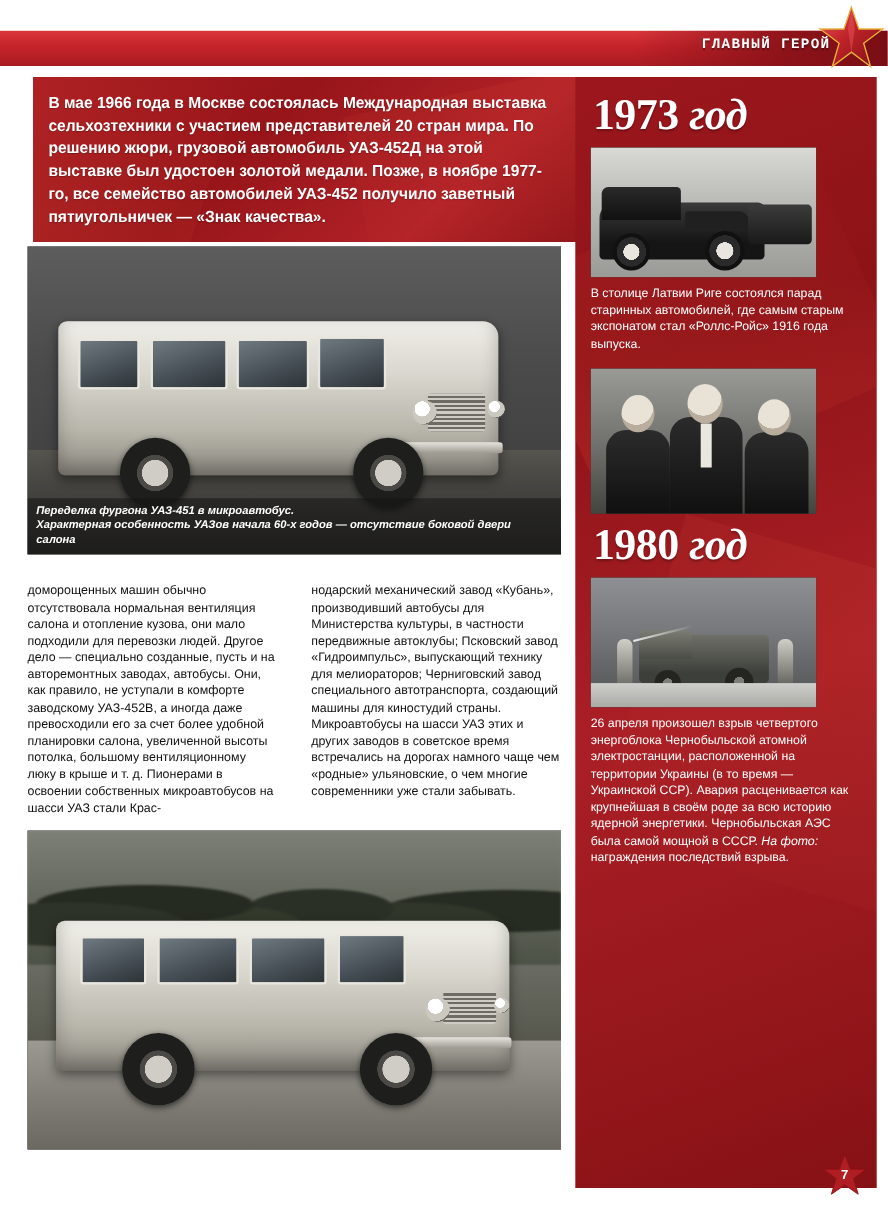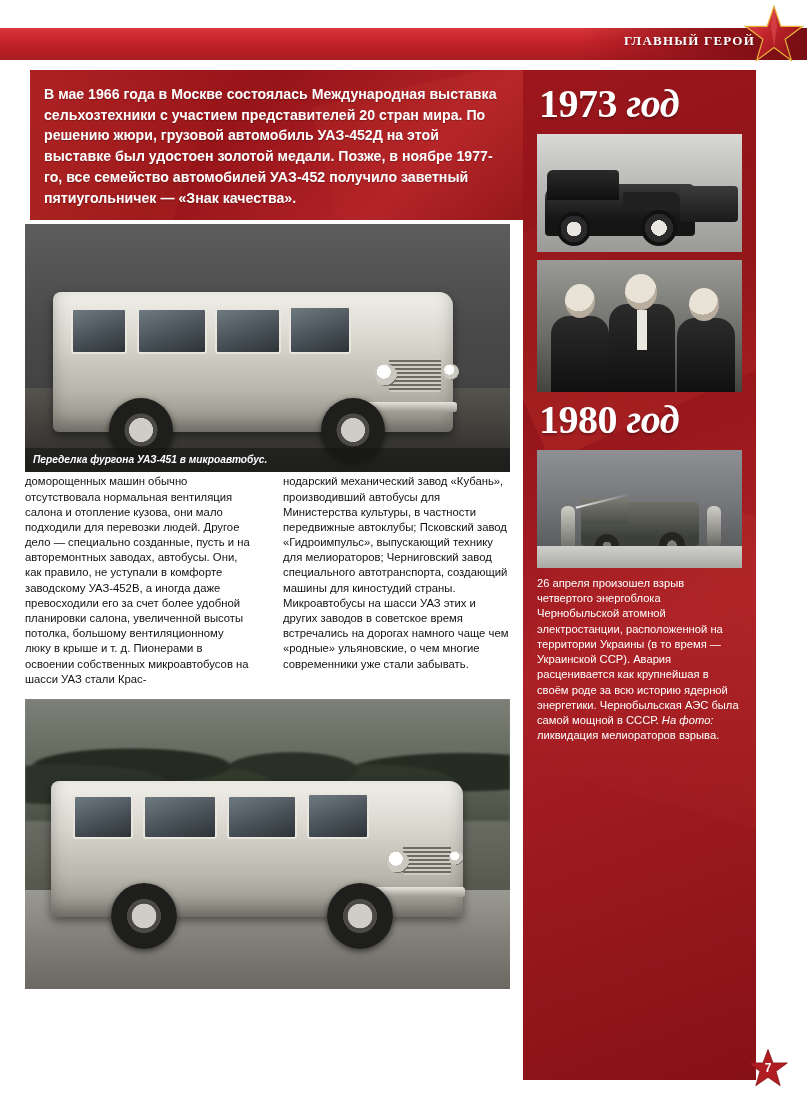--- a/index.html
+++ b/index.html
@@ -15,21 +15,21 @@
   .header-band {
     position: absolute; left: 0; top: 28px; width: 807px; height: 32px;
     background: linear-gradient(180deg, #d9373b 0%, #c5232a 45%, #a81c22 100%);
   }
   .header-band .dark-end {
     position: absolute; right: 0; top: 0; width: 230px; height: 100%;
     background: linear-gradient(90deg, rgba(150,20,26,0) 0%, rgba(138,18,24,.95) 60%, rgba(120,14,20,1) 100%);
   }
   .header-title {
     position: absolute; right: 52px; top: 33px;
-    font-family: Liberation Serif, serif;
+    font-family: Liberation Mono, monospace;
     font-size: 13px; font-weight: bold; letter-spacing: 1.2px;
     color: #ffffff; text-transform: uppercase;
     text-shadow: 0 1px 1px rgba(0,0,0,.35);
     z-index: 6;
   }
   .header-star {
     position: absolute; right: 2px; top: 4px; width: 62px; height: 62px; z-index: 7;
   }
 
   
@@ -58,21 +58,21 @@
     font-family: "Liberation Sans Narrow", "Liberation Sans", sans-serif;
     transform: scaleX(0.97); transform-origin: left center;
     text-shadow: 0 1px 1px rgba(0,0,0,.25);
   }
 
   
   .photo {
     position: relative; width: 485px; overflow: hidden;
     background: #2b2b2b;
   }
-  .photo-1 { height: 248px; margin-top: 4px; }
+  .photo-1 { height: 280px; margin-top: 4px; }
   .photo-2 { height: 290px; margin-top: 12px; }
 
   .ph-sky { position:absolute; inset:0; }
   .p1-sky { background: linear-gradient(180deg,#5d5d5d 0%, #4a4a4a 40%, #3a3a3a 100%); }
   .p2-sky { background: linear-gradient(180deg,#8e9088 0%, #6f7269 35%, #545449 70%, #3f4038 100%); }
 
   .trees {
     position:absolute; left:0; right:0; top:0; height:42%;
     background:
       radial-gradient(ellipse at 8% 70%, #2e3329 0 16%, transparent 17%),
@@ -122,32 +122,32 @@
     position:absolute; left:0; right:0; bottom:0;
     background: rgba(20,20,20,.55);
     color:#ffffff; font-size:10.2px; line-height:1.32;
     font-style: italic; font-weight: bold;
     padding: 5px 8px 6px 8px;
     font-family: "Liberation Sans", sans-serif;
   }
 
   
   .body-cols {
-    margin-top: 2px; width: 485px;
+    margin-top: 26px; width: 485px;
     display: flex; gap: 31px;
   }
   .col { width: 232px; }
   .col p {
     font-size: 11.3px; line-height: 1.345; color: #111111;
     text-align: left; font-family: "Liberation Sans", sans-serif;
   }
 
   
   .sidebar {
-    position: absolute; left: 523px; top: 70px; width: 233px; height: 1010px;
+    position: absolute; left: 523px; top: 70px; width: 274px; height: 1010px;
     background: linear-gradient(160deg,#9c171d 0%, #8d1317 25%, #aa1f25 55%, #861115 100%);
     overflow: hidden;
   }
   .sb-deco-a {
     position:absolute; left:-30px; top:120px; width:300px; height:220px;
     background: linear-gradient(40deg, rgba(205,55,45,.30), rgba(150,20,25,0));
     transform: rotate(-24deg);
   }
   .sb-deco-b {
     position:absolute; right:-60px; top:430px; width:280px; height:300px;
@@ -253,20 +253,21 @@
         <div class="grille" style="left:336px; top:86px; width:52px; height:34px;"></div>
         <div class="lamp" style="left:322px; top:92px; width:22px; height:22px;"></div>
         <div class="lamp" style="left:390px; top:92px; width:16px; height:16px;"></div>
         <div class="bumper" style="left:308px; top:130px; width:96px; height:10px;"></div>
         <div class="wheel" style="left:56px; top:126px; width:64px; height:64px;"></div>
         <div class="wheel" style="left:268px; top:126px; width:64px; height:64px;"></div>
       </div>
 
       <div class="caption-bar">
         <div>Переделка фургона УАЗ-451 в микроавтобус.</div>
+        <div>Характерная особенность УАЗов начала 60-х годов — отсутствие боковой двери салона</div>
       </div>
     </div>
 
     <div class="body-cols">
       <div class="col">
         <p>доморощенных машин обычно отсутствовала нормальная вентиляция салона и отопление кузова, они мало подходили для перевозки людей. Другое дело — специально созданные, пусть и на авторемонтных заводах, автобусы. Они, как правило, не уступали в комфорте заводскому УАЗ-452В, а иногда даже превосходили его за счет более удобной планировки салона, увеличенной высоты потолка, большому вентиляционному люку в крыше и т. д. Пионерами в освоении собственных микроавтобусов на шасси УАЗ стали Крас-</p>
       </div>
       <div class="col">
         <p>нодарский механический завод «Кубань», производивший автобусы для Министерства культуры, в частности передвижные автоклубы; Псковский завод «Гидроимпульс», выпускающий технику для мелиораторов; Черниговский завод специального автотранспорта, создающий машины для киностудий страны. Микроавтобусы на шасси УАЗ этих и других заводов в советское время встречались на дорогах намного чаще чем «родные» ульяновские, о чем многие современники уже стали забывать.</p>
       </div>
@@ -307,20 +308,21 @@
         </div>
         <div class="sb-photo">
           <div class="rr-scene"></div>
           <div class="rr-car"></div>
           <div class="rr-cab"></div>
           <div class="rr-hood"></div>
           <div class="rr-w" style="left:20px; bottom:6px; width:34px; height:34px;"></div>
           <div class="rr-w" style="left:104px; bottom:6px; width:36px; height:36px;"></div>
           <div style="position:absolute; right:4px; bottom:30px; width:58px; height:36px; background:linear-gradient(180deg,#3b3b3b,#1a1a1a); border-radius:4px;"></div>
         </div>
+        <div class="sb-text">В столице Латвии Риге состоялся парад старинных автомобилей, где самым старым экспонатом стал «Роллс-Ройс» 1916 года выпуска.</div>
       </div>
 
       <div>
         <div class="sb-photo tall">
           <div class="bw-scene"></div>
           <div class="suit" style="left:14px; width:58px; height:76px;"></div>
           <div class="face" style="left:28px; top:24px; width:30px; height:34px;"></div>
           <div class="suit" style="left:72px; width:66px; height:88px;"></div>
           <div class="face" style="left:88px; top:14px; width:32px; height:36px;"></div>
           <div class="suit" style="left:140px; width:58px; height:74px;"></div>
@@ -340,21 +342,21 @@
           <div class="ch-cab"></div>
           <div class="ch-w" style="left:58px; bottom:10px; width:24px; height:24px;"></div>
           <div class="ch-w" style="left:122px; bottom:10px; width:26px; height:26px;"></div>
           <div class="ch-person" style="left:24px;"></div>
           <div class="ch-person" style="left:170px; bottom:22px; height:40px;"></div>
           <div class="ch-spray" style="left:38px; top:50px; width:56px;"></div>
           <div style="position:absolute; left:0; right:0; bottom:0; height:22px; background:linear-gradient(180deg,#cfd0cb,#a9aaa4);"></div>
         </div>
         <div class="sb-text">
           <span>26 апреля произошел взрыв четвертого энергоблока Чернобыльской атомной электростанции, расположенной на территории Украины (в то время — Украинской ССР). Авария расценивается как крупнейшая в своём роде за всю историю ядерной энергетики. Чернобыльская АЭС была самой мощной в СССР. </span>
-          <em>На фото:</em><span> ликвидация мелиораторов взрыва.</span>
+          <em>На фото:</em><span> награждения последствий взрыва.</span>
         </div>
       </div>
 
     </div>
   </div>
 
   <svg class="page-star" viewBox="0 0 100 100">
     <polygon points="50,6 62,38 96,38 69,58 79,92 50,72 21,92 31,58 4,38 38,38" fill="#b01d23" stroke="#8c1317" stroke-width="2"></polygon>
   </svg>
   <div class="page-num">7</div>

